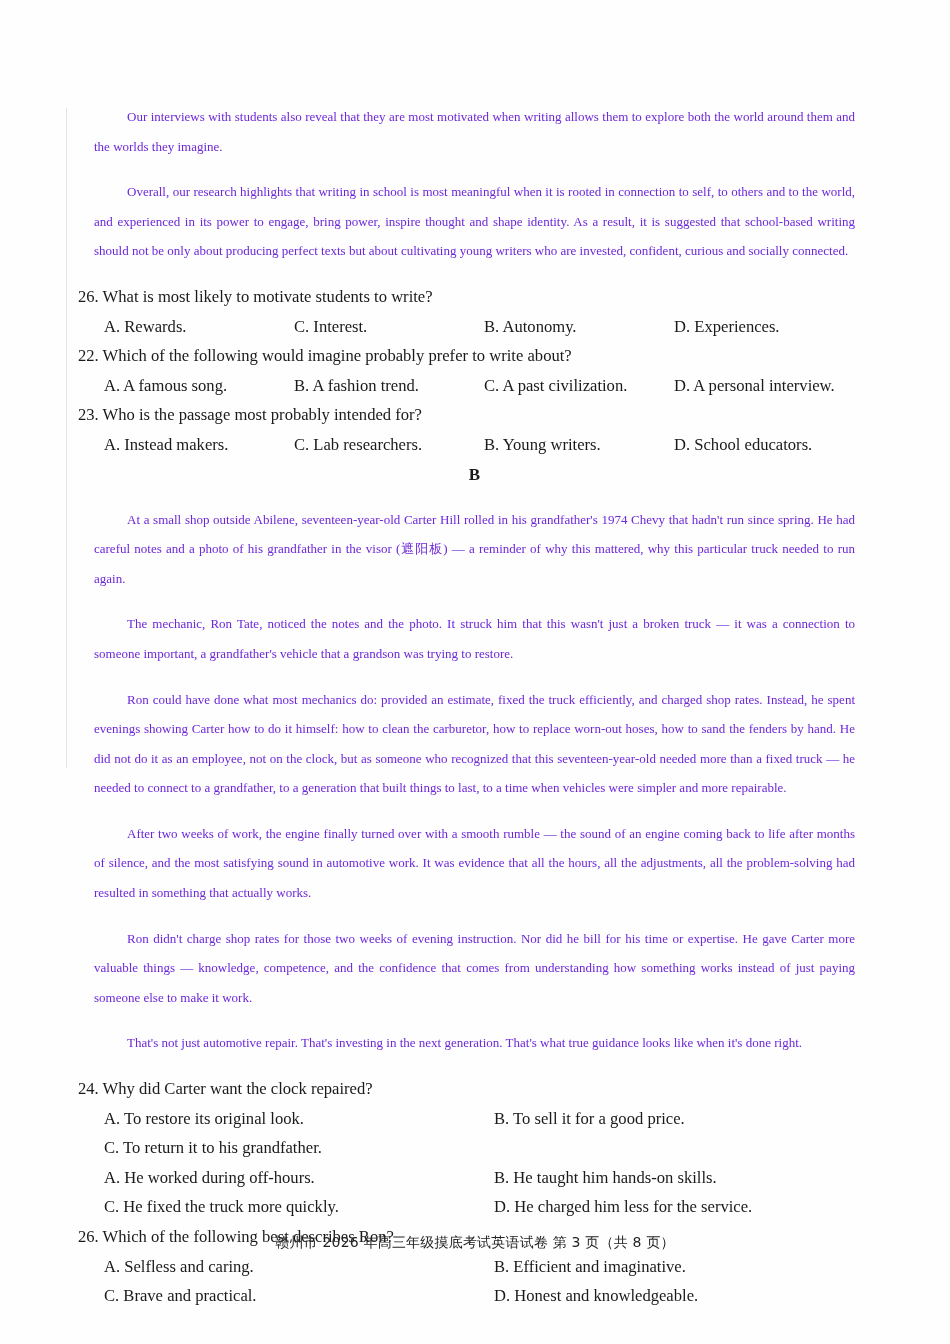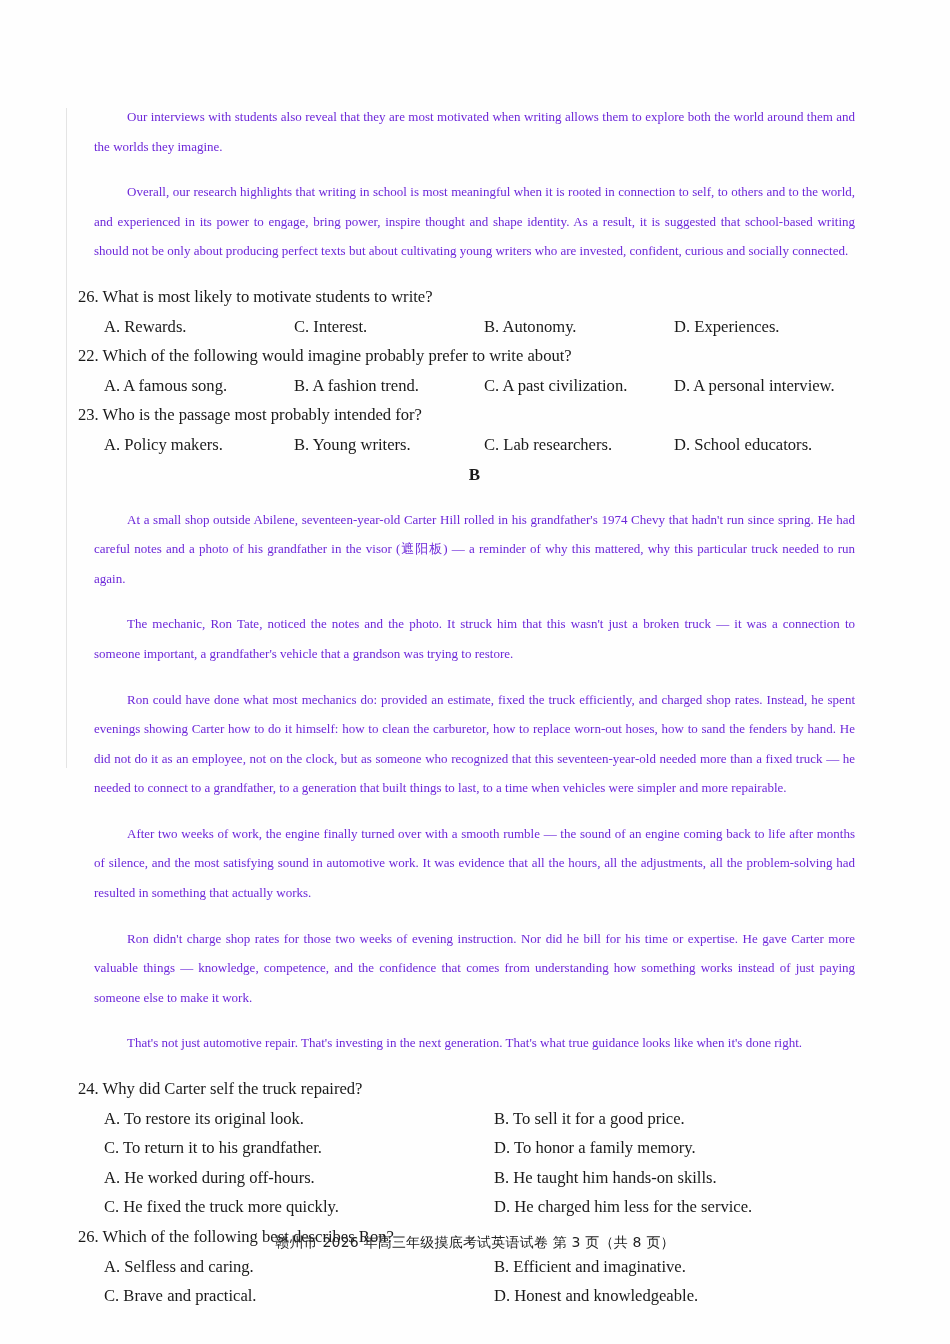--- a/index.html
+++ b/index.html
@@ -152,48 +152,47 @@
         <span class="opt">D. A personal interview.</span>
       </div>
     </div>
 
     <div class="q">
       <p class="q-stem">
         <span class="num">23.</span>
         <span>Who is the passage most probably intended for?</span>
       </p>
       <div class="opts-4">
-        <span class="opt">A. Policy makers.</span>
+        <span class="opt">A. Instead makers.</span>
+        <span class="opt">C. Lab researchers.</span>
         <span class="opt">B. Young writers.</span>
-        <span class="opt">C. Lab researchers.</span>
         <span class="opt">D. School educators.</span>
       </div>
     </div>
 
     <p class="section-letter">B</p>
 
     <p class="para">At a small shop outside Abilene, seventeen-year-old Carter Hill rolled in his grandfather's 1974 Chevy that hadn't run since spring. He had careful notes and a photo of his grandfather in the visor (遮阳板) — a reminder of why this mattered, why this particular truck needed to run again.</p>
     <p class="para">The mechanic, Ron Tate, noticed the notes and the photo. It struck him that this wasn't just a broken truck — it was a connection to someone important, a grandfather's vehicle that a grandson was trying to restore.</p>
     <p class="para">Ron could have done what most mechanics do: provided an estimate, fixed the truck efficiently, and charged shop rates. Instead, he spent evenings showing Carter how to do it himself: how to clean the carburetor, how to replace worn-out hoses, how to sand the fenders by hand. He did not do it as an employee, not on the clock, but as someone who recognized that this seventeen-year-old needed more than a fixed truck — he needed to connect to a grandfather, to a generation that built things to last, to a time when vehicles were simpler and more repairable.</p>
     <p class="para">After two weeks of work, the engine finally turned over with a smooth rumble — the sound of an engine coming back to life after months of silence, and the most satisfying sound in automotive work. It was evidence that all the hours, all the adjustments, all the problem-solving had resulted in something that actually works.</p>
     <p class="para">Ron didn't charge shop rates for those two weeks of evening instruction. Nor did he bill for his time or expertise. He gave Carter more valuable things — knowledge, competence, and the confidence that comes from understanding how something works instead of just paying someone else to make it work.</p>
     <p class="para nojust">That's not just automotive repair. That's investing in the next generation. That's what true guidance looks like when it's done right.</p>
 
     <div class="q">
       <p class="q-stem">
         <span class="num">24.</span>
-        <span>Why did Carter self the truck repaired?</span>
+        <span>Why did Carter want the clock repaired?</span>
       </p>
       <div class="opts-2">
         <span class="opt">A. To restore its original look.</span>
         <span class="opt">B. To sell it for a good price.</span>
       </div>
       <div class="opts-2">
         <span class="opt">C. To return it to his grandfather.</span>
-        <span class="opt">D. To honor a family memory.</span>
       </div>
     </div>
 
     <div class="q">
       <div class="opts-2">
         <span class="opt">A. He worked during off-hours.</span>
         <span class="opt">B. He taught him hands-on skills.</span>
       </div>
       <div class="opts-2">
         <span class="opt">C. He fixed the truck more quickly.</span>

